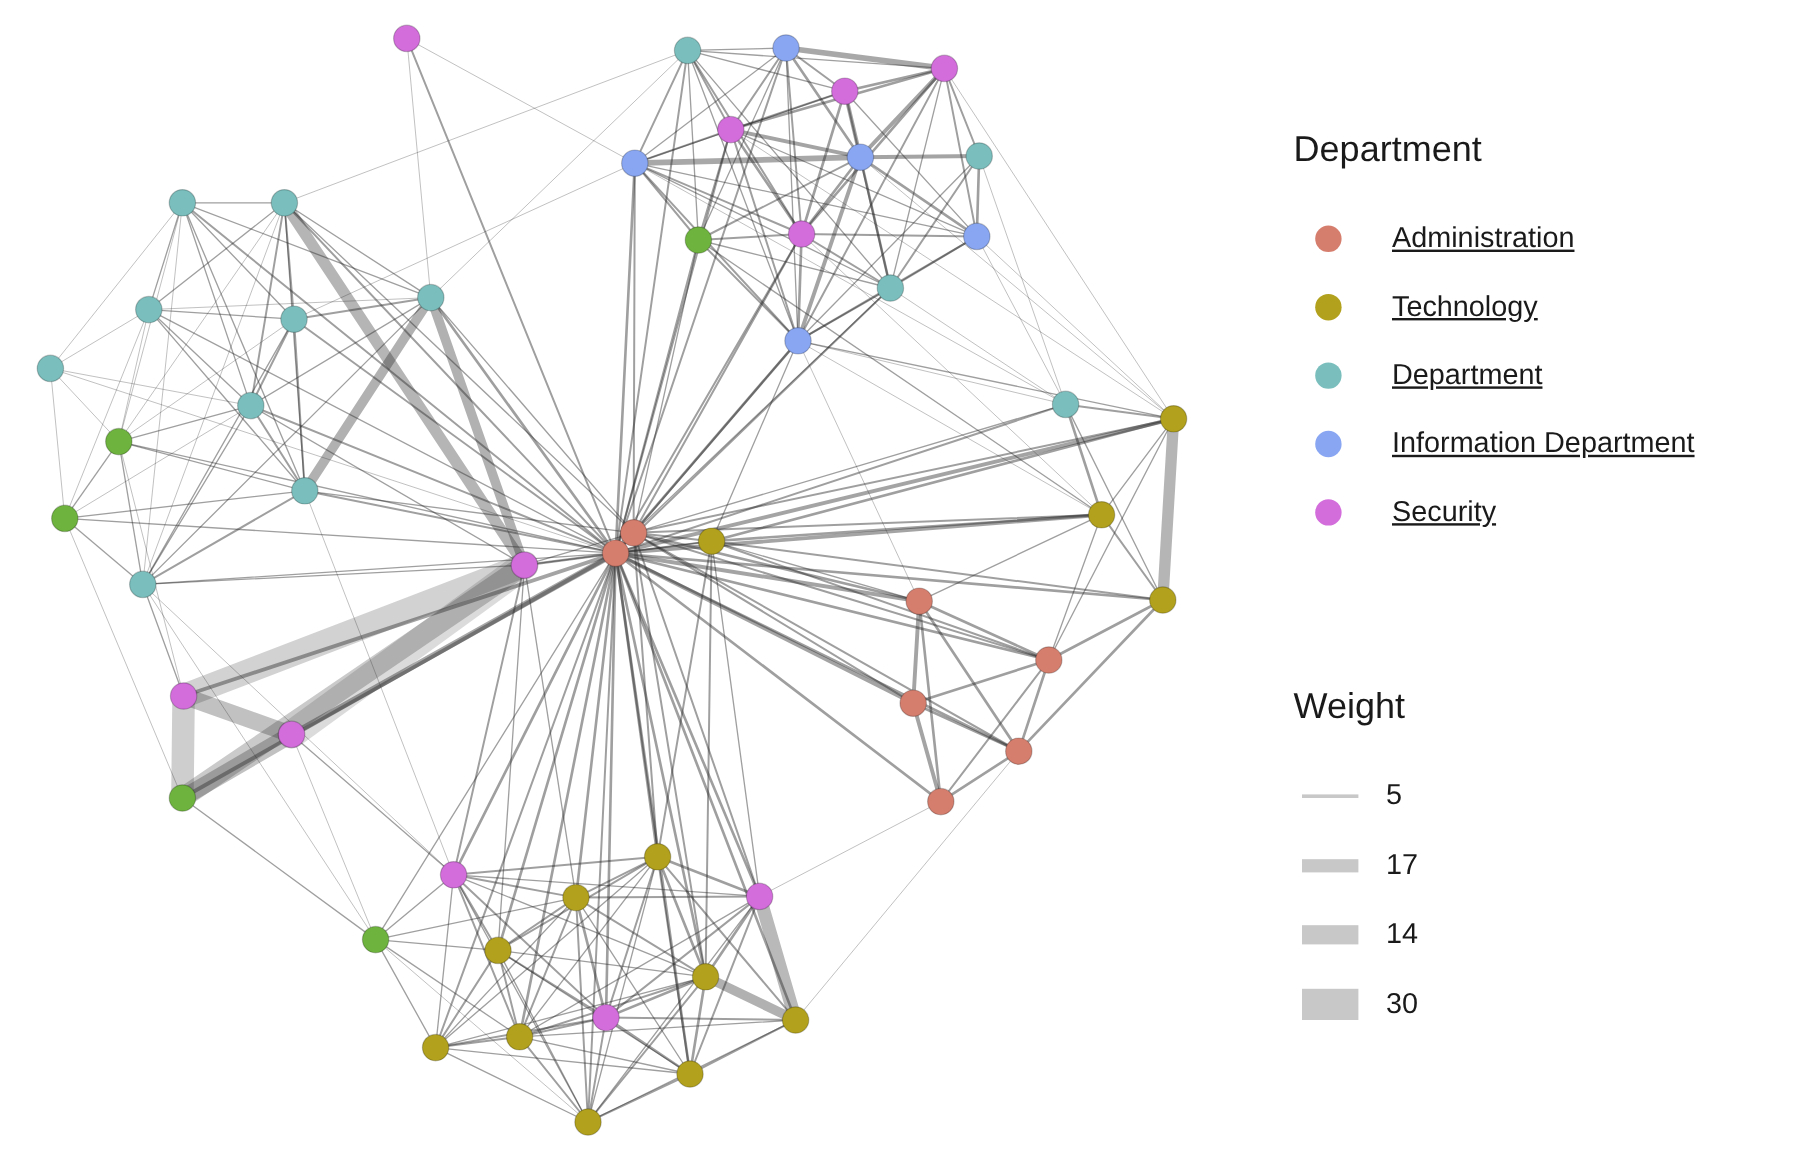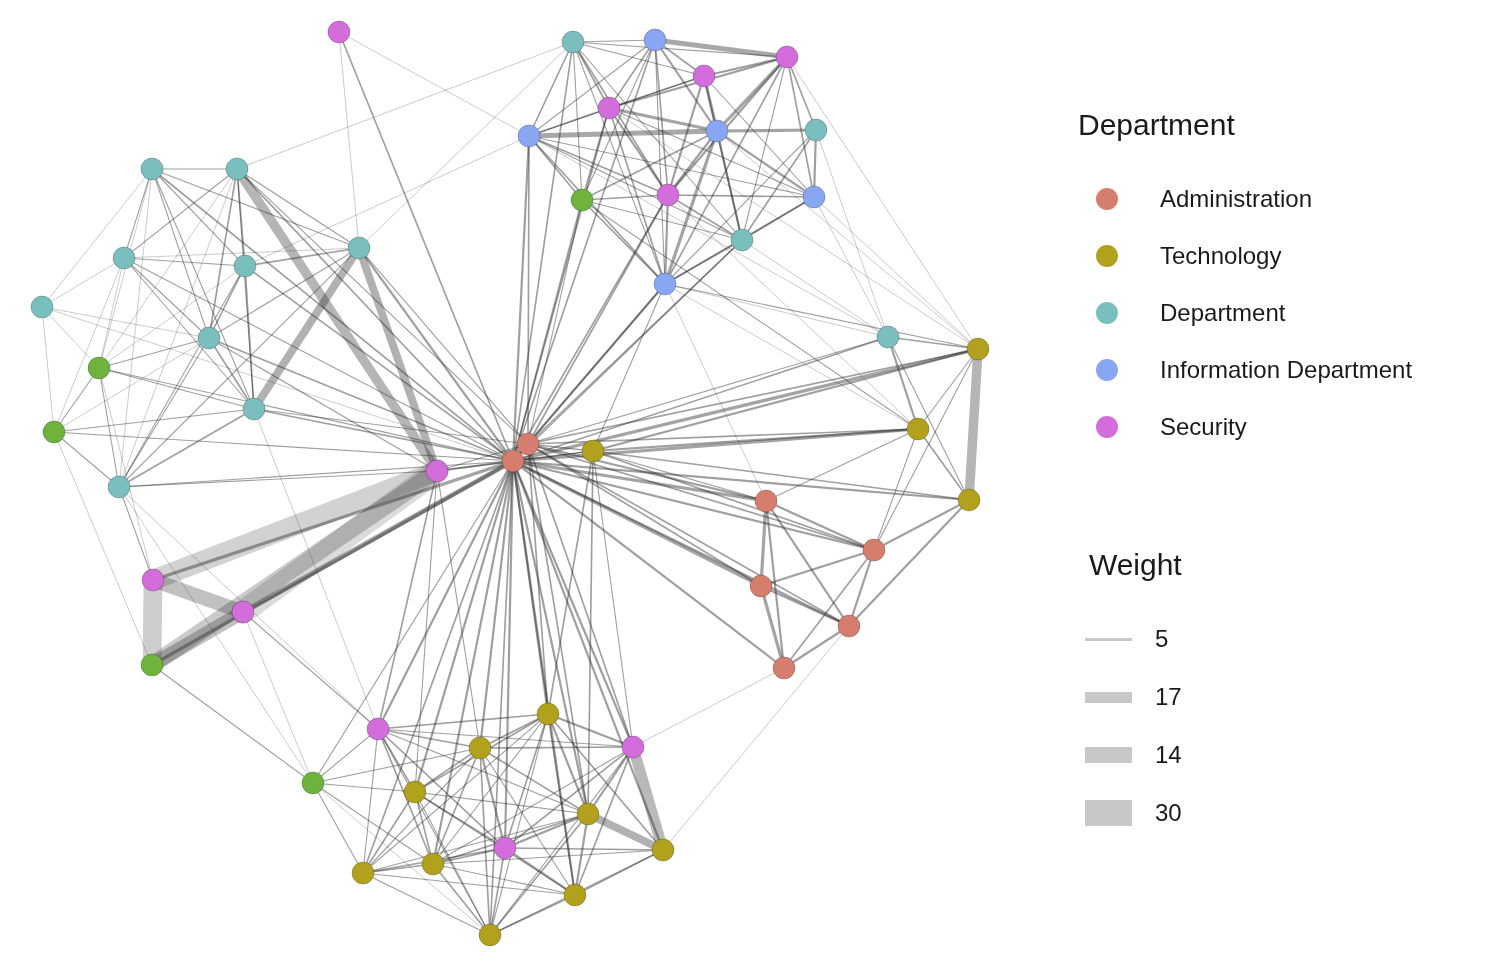--- a/index.html
+++ b/index.html
@@ -1,23 +1,23 @@
 <!DOCTYPE html>
 <html><head>
 <meta charset="utf-8">
 <style>
   html,body{margin:0;padding:0;background:#ffffff;}
   body{width:1500px;height:972px;overflow:hidden;font-family:"Liberation Sans",sans-serif;}
   .figure{position:relative;width:1500px;height:925px;background:#ffffff;}
   .network-canvas{position:absolute;left:0;top:0;}
   .legend{position:absolute;left:1078px;color:#1a1a1a;}
   .legend-dept{top:108px;}
-  .legend-weight{top:548px;text-align:right;}
+  .legend-weight{top:572px;}
   .legend-title{font-size:30px;color:#1a1a1a;margin:0 0 28px 0;font-weight:400;}
-  .legend-item{display:flex;align-items:center;height:57px;}
+  .legend-item{display:flex;align-items:center;height:57px;text-decoration:underline;}
   .dep-dot{width:22px;height:22px;border-radius:50%;margin-left:18px;flex:0 0 auto;}
   .legend-item-label{font-size:24px;margin-left:42px;white-space:nowrap;}
   .weight-item{display:flex;align-items:center;height:58px;}
   .weight-swatch-wrap{width:47px;margin-left:7px;display:flex;align-items:center;flex:0 0 auto;}
   .weight-swatch{width:47px;}
   .weight-item-label{font-size:24px;margin-left:23px;}
 </style>
 </head>
 <body>
 

